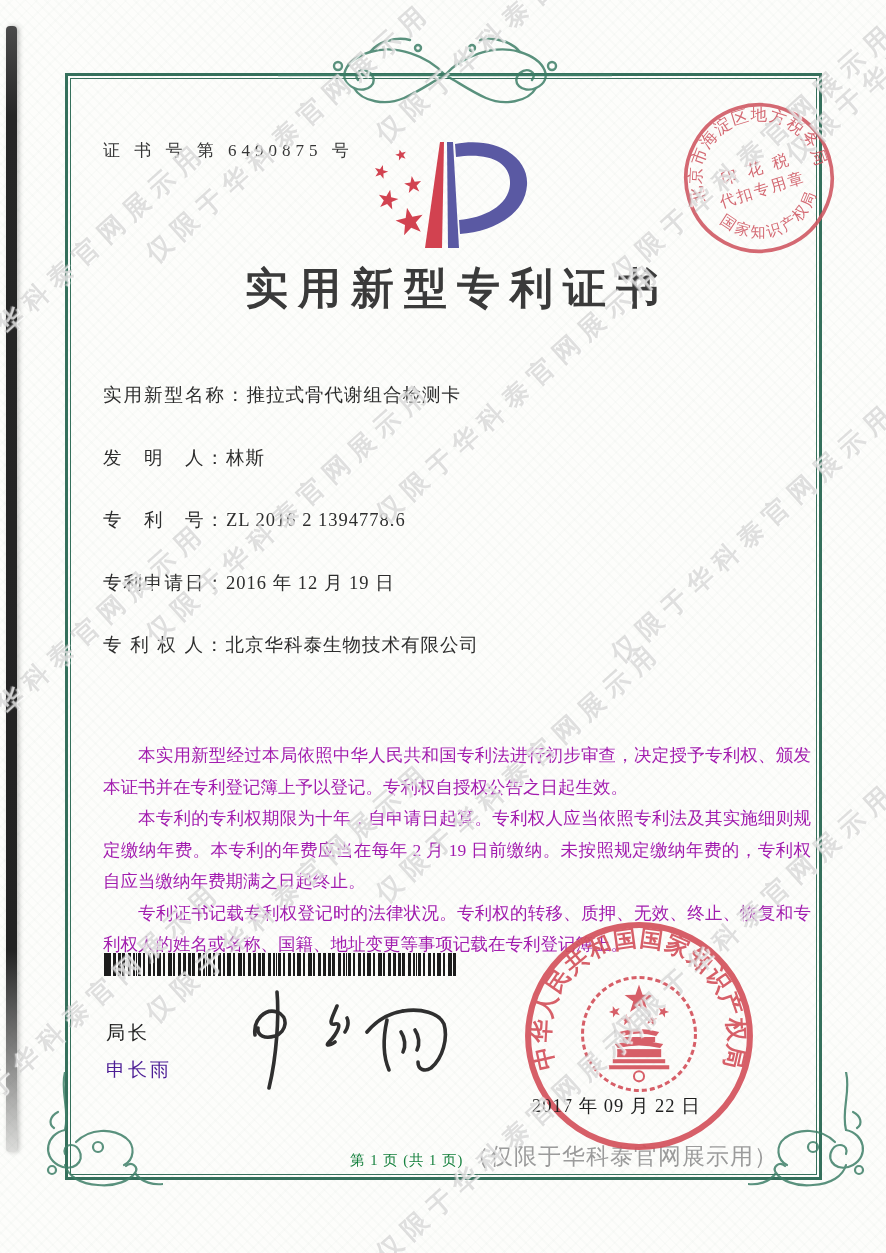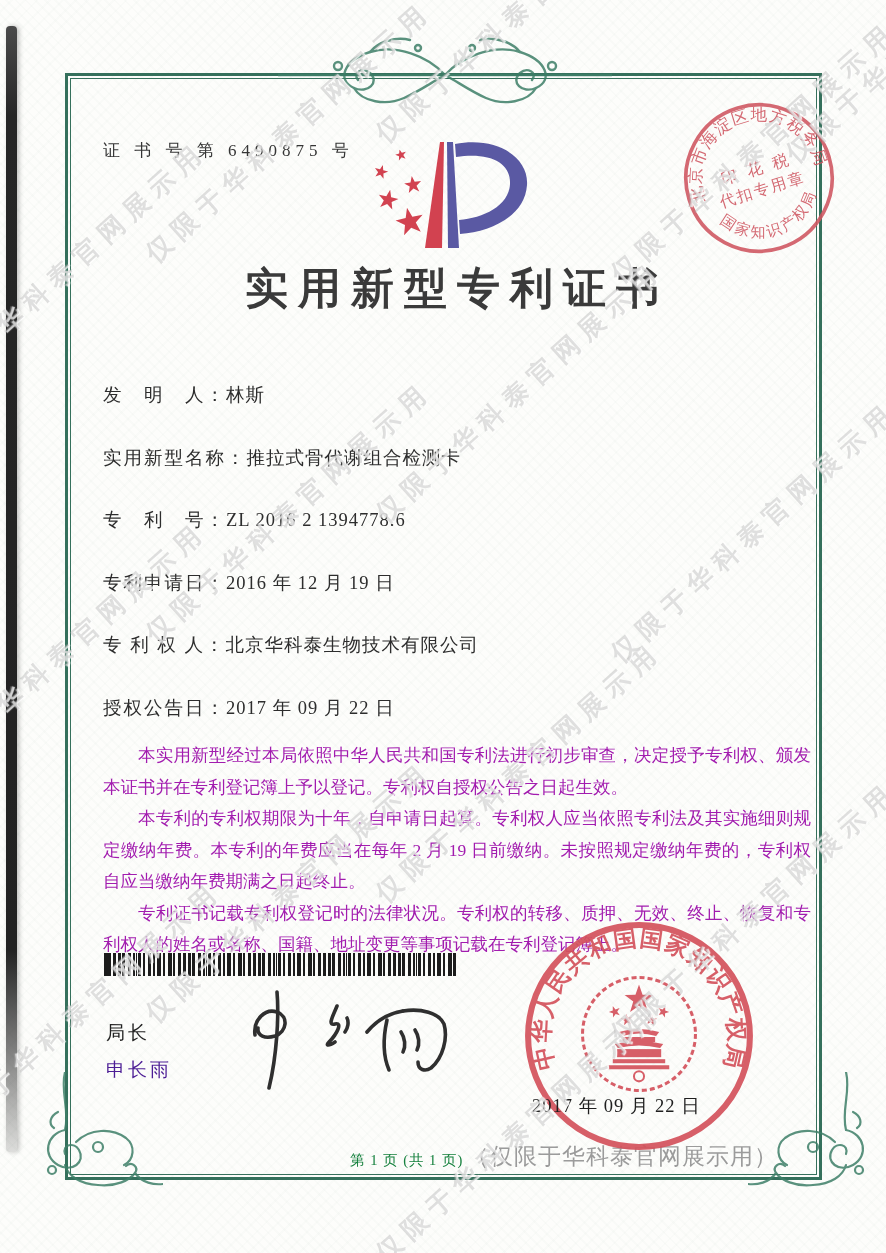--- a/index.html
+++ b/index.html
@@ -182,36 +182,33 @@
   <text x="80" y="96" font-size="14.5" fill="#cf5560" text-anchor="middle" letter-spacing="2">代扣专用章</text>
   <text font-size="14" fill="#cf5560" letter-spacing="2">
     <textPath href="#taxBottomArc" startOffset="50%" text-anchor="middle">国家知识产权局</textPath>
   </text>
 </svg>
 
 <div class="title">实用新型专利证书</div>
 
 <div class="fields">
   <div class="frow">
+    <span class="flabel">实用新型名称：</span><span class="fvalue">推拉式骨代谢组合检测卡</span>
+  </div>
+  <div class="frow">
     <span class="flabel">发　明　人：</span><span class="fvalue">林斯</span>
   </div>
   <div class="frow">
-    <span class="flabel">实用新型名称：</span><span class="fvalue">推拉式骨代谢组合检测卡</span>
-  </div>
-  <div class="frow">
     <span class="flabel">专　利　号：</span><span class="fvalue">ZL 2016 2 1394778.6</span>
   </div>
   <div class="frow">
     <span class="flabel">专利申请日：</span><span class="fvalue">2016 年 12 月 19 日</span>
   </div>
   <div class="frow">
     <span class="flabel">专 利 权 人：</span><span class="fvalue">北京华科泰生物技术有限公司</span>
-  </div>
-  <div class="frow">
-    <span class="flabel">授权公告日：</span><span class="fvalue">2017 年 09 月 22 日</span>
   </div>
 </div>
 
 <div class="paragraphs">
   <p>本实用新型经过本局依照中华人民共和国专利法进行初步审查，决定授予专利权、颁发本证书并在专利登记簿上予以登记。专利权自授权公告之日起生效。</p>
   <p>本专利的专利权期限为十年，自申请日起算。专利权人应当依照专利法及其实施细则规定缴纳年费。本专利的年费应当在每年 2 月 19 日前缴纳。未按照规定缴纳年费的，专利权自应当缴纳年费期满之日起终止。</p>
   <p>专利证书记载专利权登记时的法律状况。专利权的转移、质押、无效、终止、恢复和专利权人的姓名或名称、国籍、地址变更等事项记载在专利登记簿上。</p>
 </div>
 
 <div class="barcode"></div>

